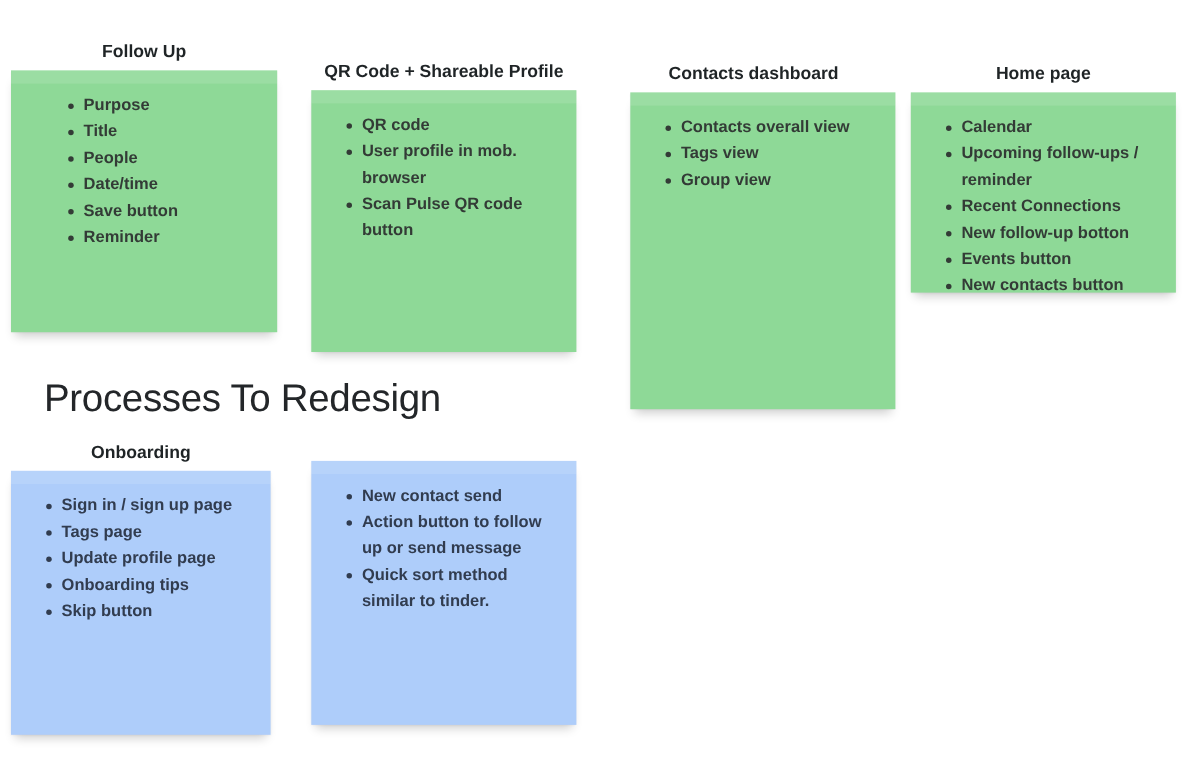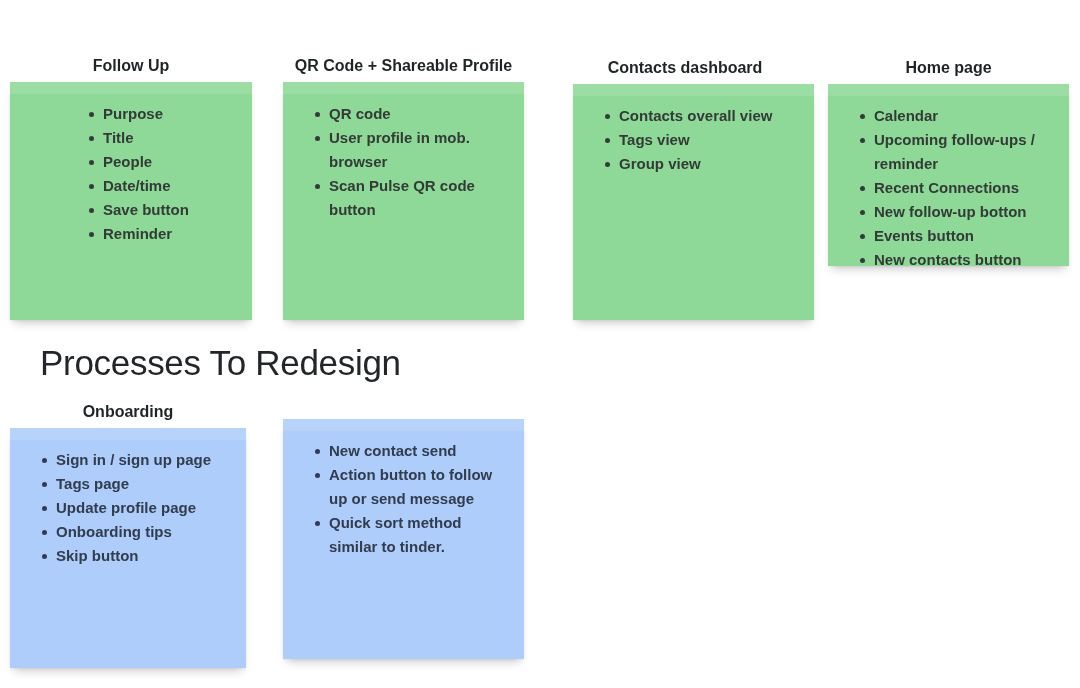--- a/index.html
+++ b/index.html
@@ -22,23 +22,23 @@
     line-height: 42px;
     font-weight: 500;
     letter-spacing: -0.3px;
     color: var(--title-text, #232629);
     white-space: nowrap;
   }
   .title-pages     { left: 16px; top: 4px; }
   .title-processes { left: 16px; top: 342px; margin-left: 24px; }
 
   .note-group { position: absolute; }
-  .g1 { left: 10px;  top: 82px;  width: 242px; height: 238px; }
+  .g1 { left: 10px;  top: 64px;  width: 242px; height: 238px; }
   .g2 { left: 283px; top: 82px;  width: 241px; height: 238px; }
-  .g3 { left: 556px; top: 84px;  width: 241px; height: 236px; padding-left: 17px; }
+  .g3 { left: 556px; top: 84px;  width: 241px; height: 288px; padding-left: 17px; }
   .g4 { left: 828px; top: 84px;  width: 241px; height: 182px; }
   .g5 { left: 10px;  top: 428px; width: 236px; height: 240px; }
   .g6 { left: 283px; top: 419px; width: 241px; height: 240px; }
 
   .note-label {
     position: absolute;
     left: 0; right: 0;
     bottom: calc(100% + 7px);
     text-align: center;
     font-size: 16px;
@@ -62,21 +62,21 @@
     pointer-events: none;
   }
   .note.green { background: var(--green-note, #8ED997); }
   .note.blue  { background: var(--blue-note,  #AECDFA); }
 
   .note-list {
     margin: 0;
     padding: 20px 18px 0 46px;
     list-style: none;
   }
-  .g1 .note-list { padding-left: 93px; }
+  .g1 .note-list { padding-left: 66px; }
   .note-list li {
     position: relative;
     font-size: 15px;
     font-weight: 600;
     line-height: 24px;
     color: var(--note-text-green, #333b36);
   }
   .note.blue .note-list li { color: var(--note-text-blue, #313c4f); }
   .note-list li::before {
     content: "";

